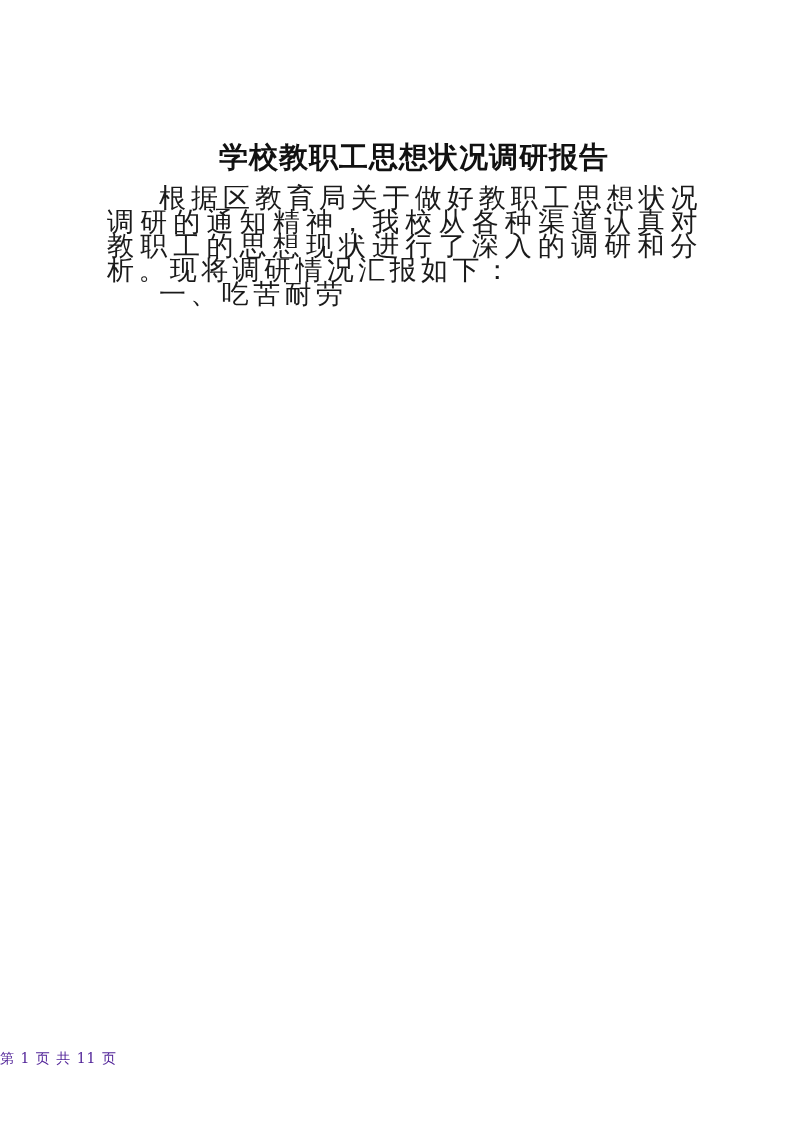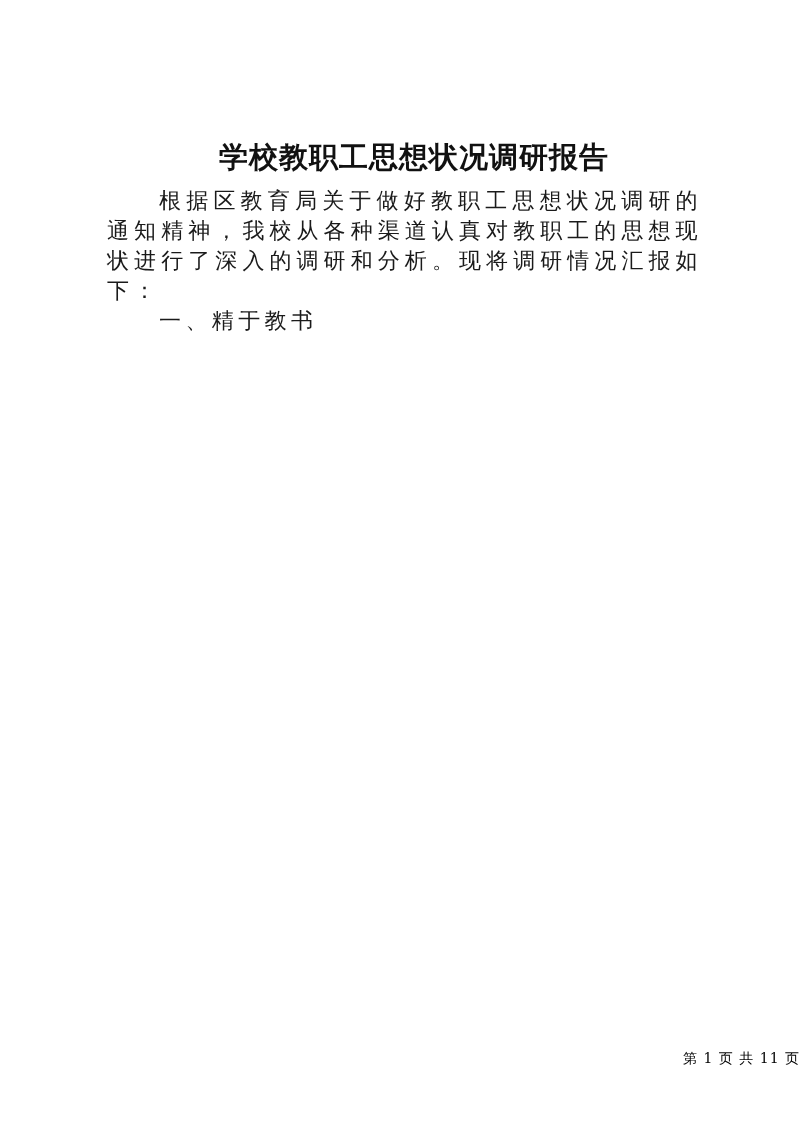--- a/index.html
+++ b/index.html
@@ -3,29 +3,29 @@
 <meta charset="utf-8">
 <style>
   html, body { margin: 0; padding: 0; background: #ffffff; }
   body { width: 800px; height: 1131px; position: relative; overflow: hidden;
          font-family: "DejaVu Serif", "Liberation Serif", serif; color: #1a1a1a; }
   .page { position: absolute; left: 0; top: 0; width: 800px; height: 1131px; background: #fff; }
   .title { position: absolute; top: 138px; left: 14px; width: 800px; text-align: center;
            font-size: 29px; font-weight: bold; letter-spacing: 1px; color: #111;
            font-family: "DejaVu Sans", "Liberation Sans", sans-serif; }
   .body { position: absolute; top: 186px; left: 107px; width: 595px; }
-  .p { font-size: 22px; line-height: 30px; letter-spacing: 4.4px; text-align: justify;
+  .p { font-size: 27px; line-height: 24px; letter-spacing: 4.4px; text-align: justify;
        margin: 0; word-break: break-all; }
   .indent { text-indent: 52px; }
-  .footer { position: absolute; top: 1050px; left: 0; width: 800px; text-align: right;
-            font-size: 14px; color: #000000; letter-spacing: 1px; }
+  .footer { position: absolute; top: 1050px; left: 0; width: 800px; text-align: left;
+            font-size: 14px; color: #4c1d95; letter-spacing: 1px; }
 </style>
 </head>
 <body>
 
 <div class="page">
   <div class="title">学校教职工思想状况调研报告</div>
   <div class="body">
     <p class="p indent">根据区教育局关于做好教职工思想状况调研的通知精神，我校从各种渠道认真对教职工的思想现状进行了深入的调研和分析。现将调研情况汇报如下：</p>
-    <p class="p indent">一、精于教书</p>
+    <p class="p indent">一、吃苦耐劳</p>
   </div>
   <div class="footer">第 1 页  共 11 页</div>
 </div>
 
 </body></html>

